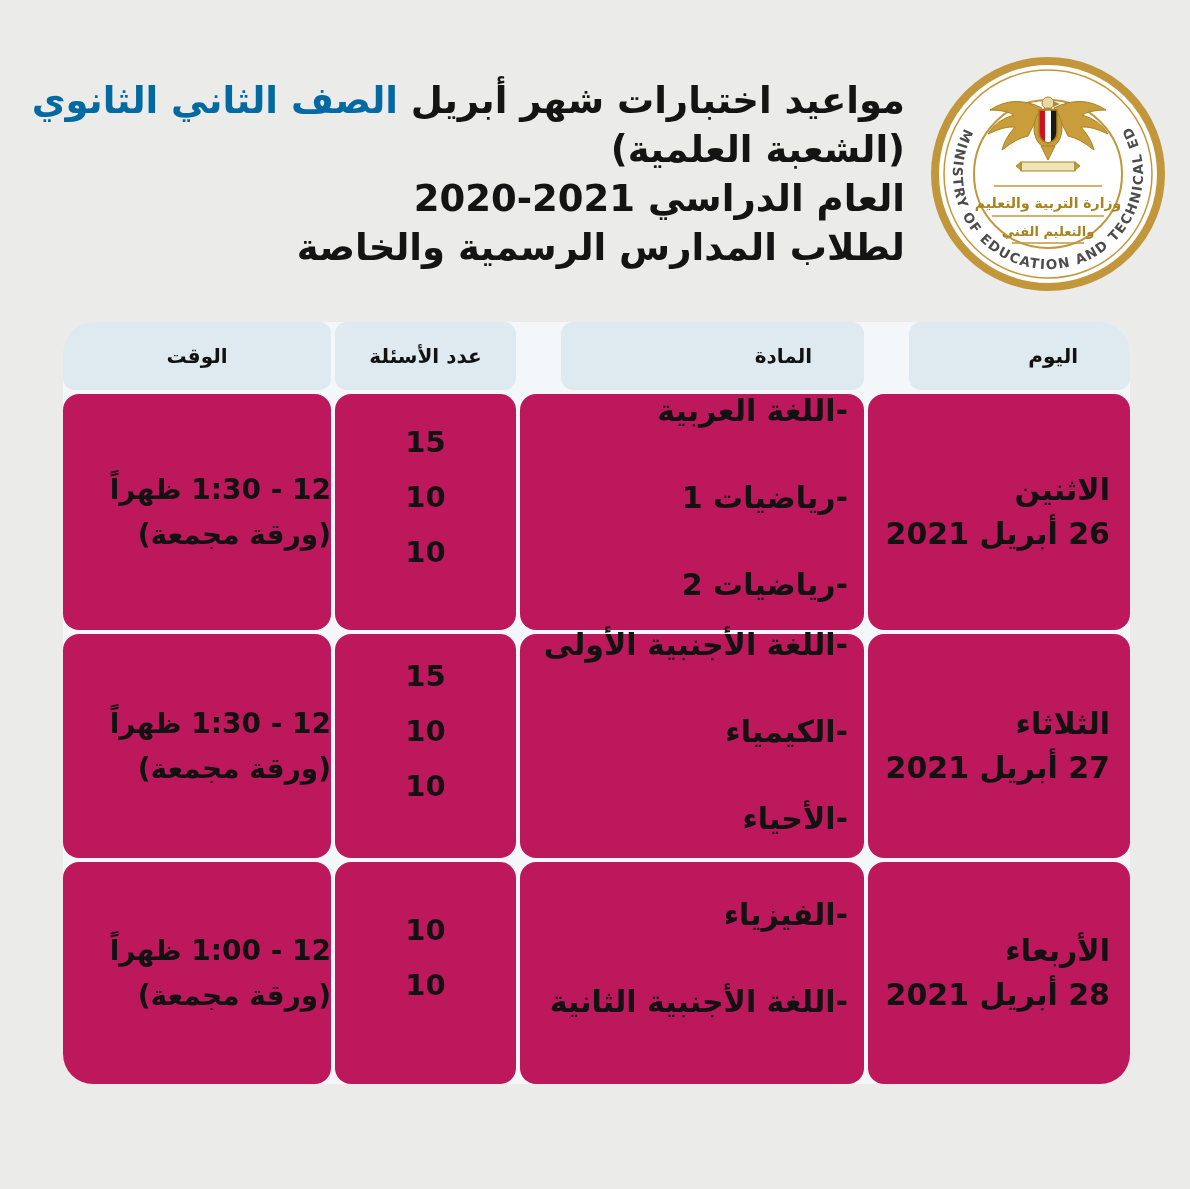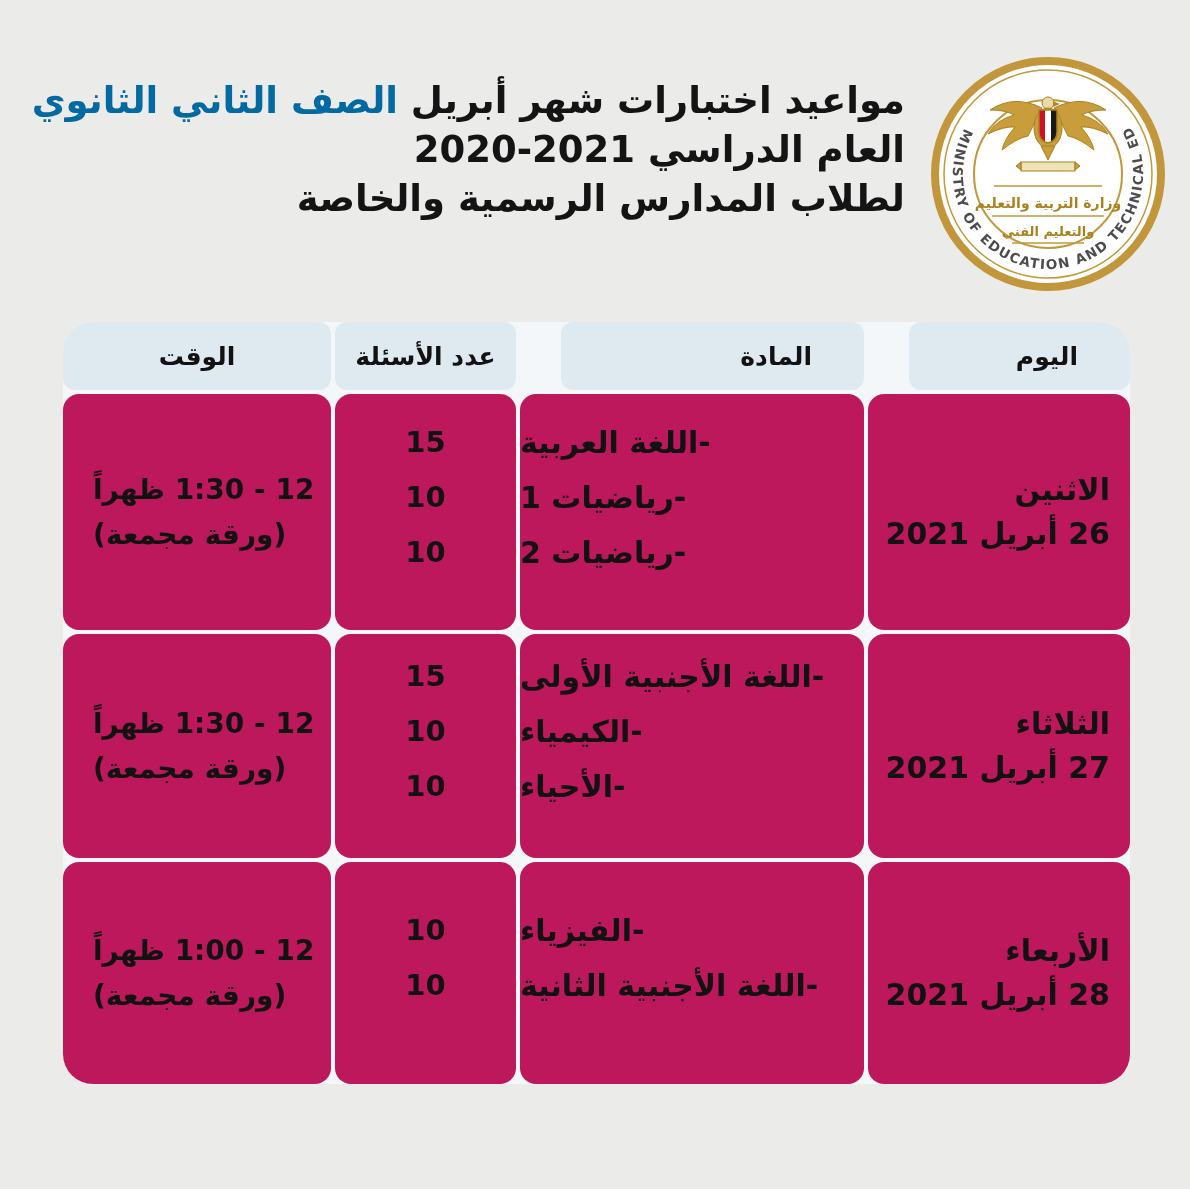--- a/index.html
+++ b/index.html
@@ -59,60 +59,62 @@
     display:flex;
     flex-direction:column;
     justify-content:center;
     direction:rtl;
     color:#121212;
     font-weight:bold;
     box-sizing:border-box;
   }
   .cell.hdr{
     background:#dfe9f0;
-    font-size:25px;
+    font-size:20px;
     border-radius:12px;
   }
   .hdr.hdr-start{align-items:flex-start;padding-right:52px;margin-left:41px;}
   .hdr.hdr-center{align-items:center;}
   .cell.day{
     text-align:right;
     padding-right:20px;
     font-size:30px;
     line-height:44px;
   }
   .cell.subj{
-    text-align:left;
+    text-align:right;
     padding-right:16px;
     font-size:30px;
     line-height:55px;
     padding-bottom:30px;
+    gap:32px;
   }
   .cell.qty{
     text-align:center;
     font-size:29px;
     line-height:55px;
     padding-bottom:30px;
   }
   .cell.time{
-    text-align:left;
+    text-align:right;
     padding-left:30px;
     font-size:28px;
     line-height:45px;
   }
 </style>
 </head>
 <body>
 
 <div class="page">
 
   <div class="title-block">
     <div>
       <span>مواعيد اختبارات شهر أبريل </span><span class="title-accent">الصف الثاني الثانوي</span>
     </div>
+    <div>(الشعبة العلمية)</div>
     <div>العام الدراسي 2021-2020</div>
     <div>لطلاب المدارس الرسمية والخاصة</div>
   </div>
 
   <div class="logo">
     <svg viewBox="-120 -120 240 240" xmlns="http://www.w3.org/2000/svg">
 
       <circle cx="0" cy="0" r="113" fill="#ffffff" stroke="#c2973b" stroke-width="8"></circle>
       <circle cx="0" cy="0" r="104" fill="none" stroke="#c2973b" stroke-width="1.5"></circle>
 

